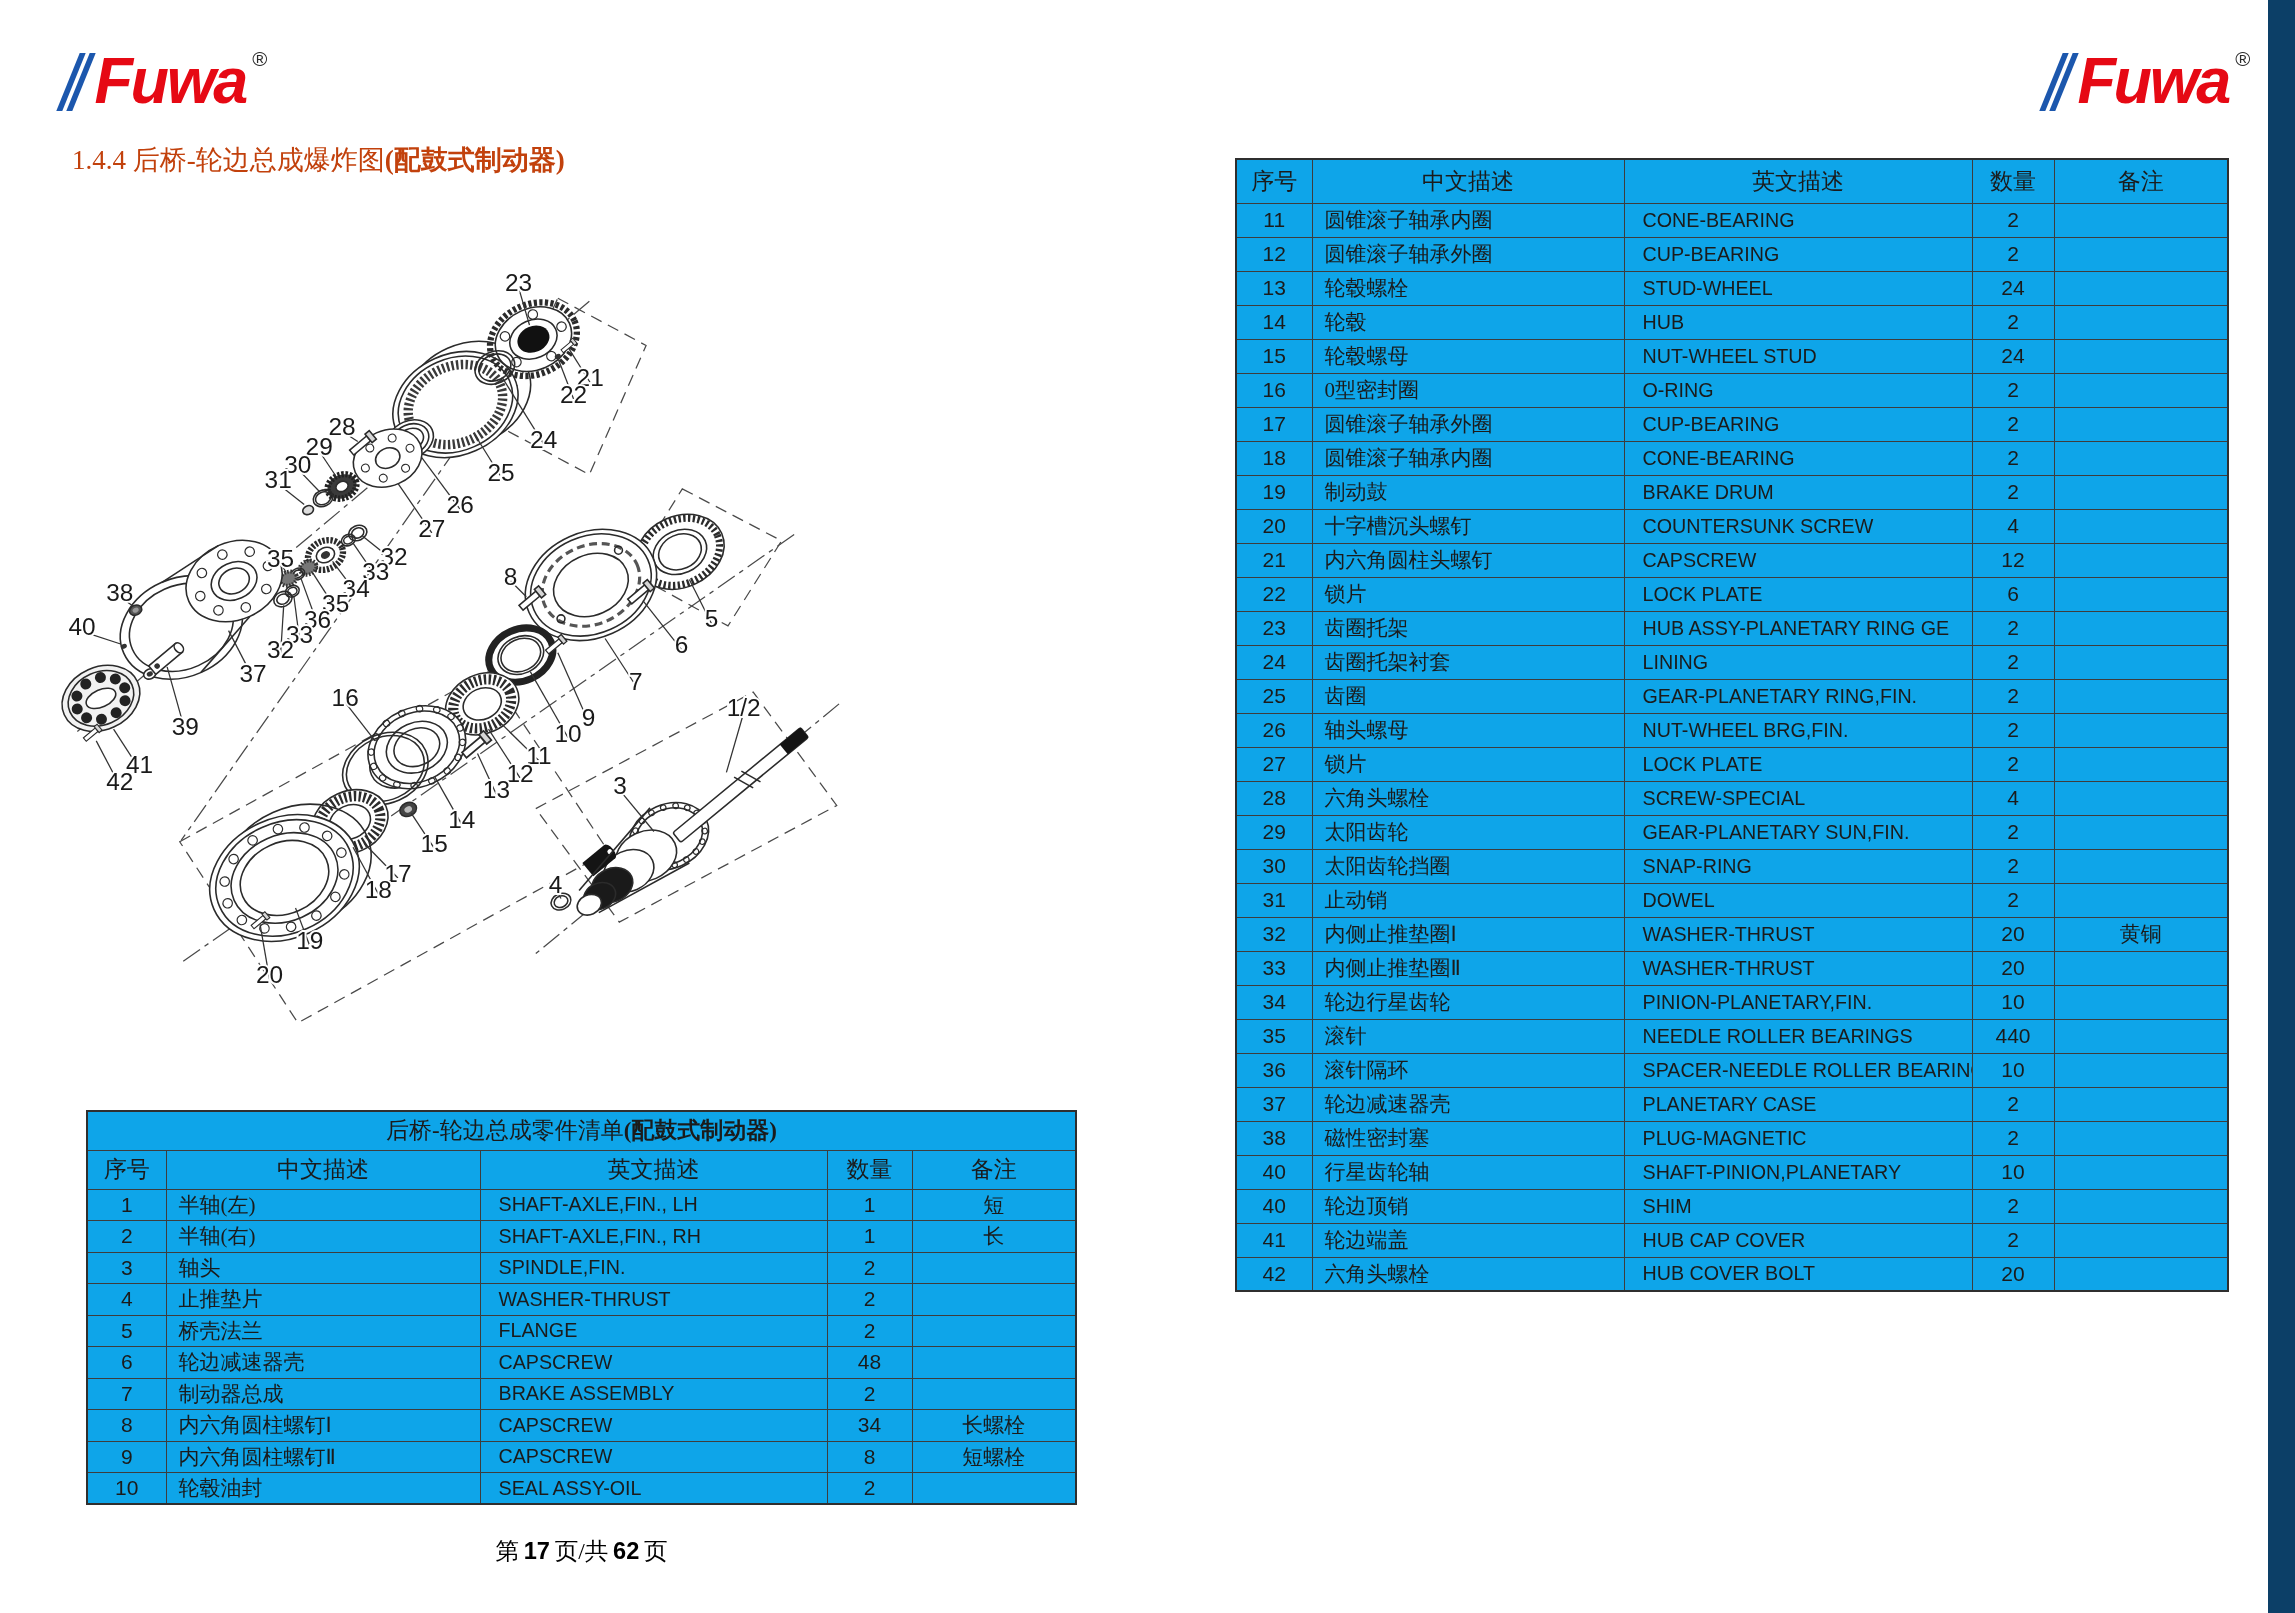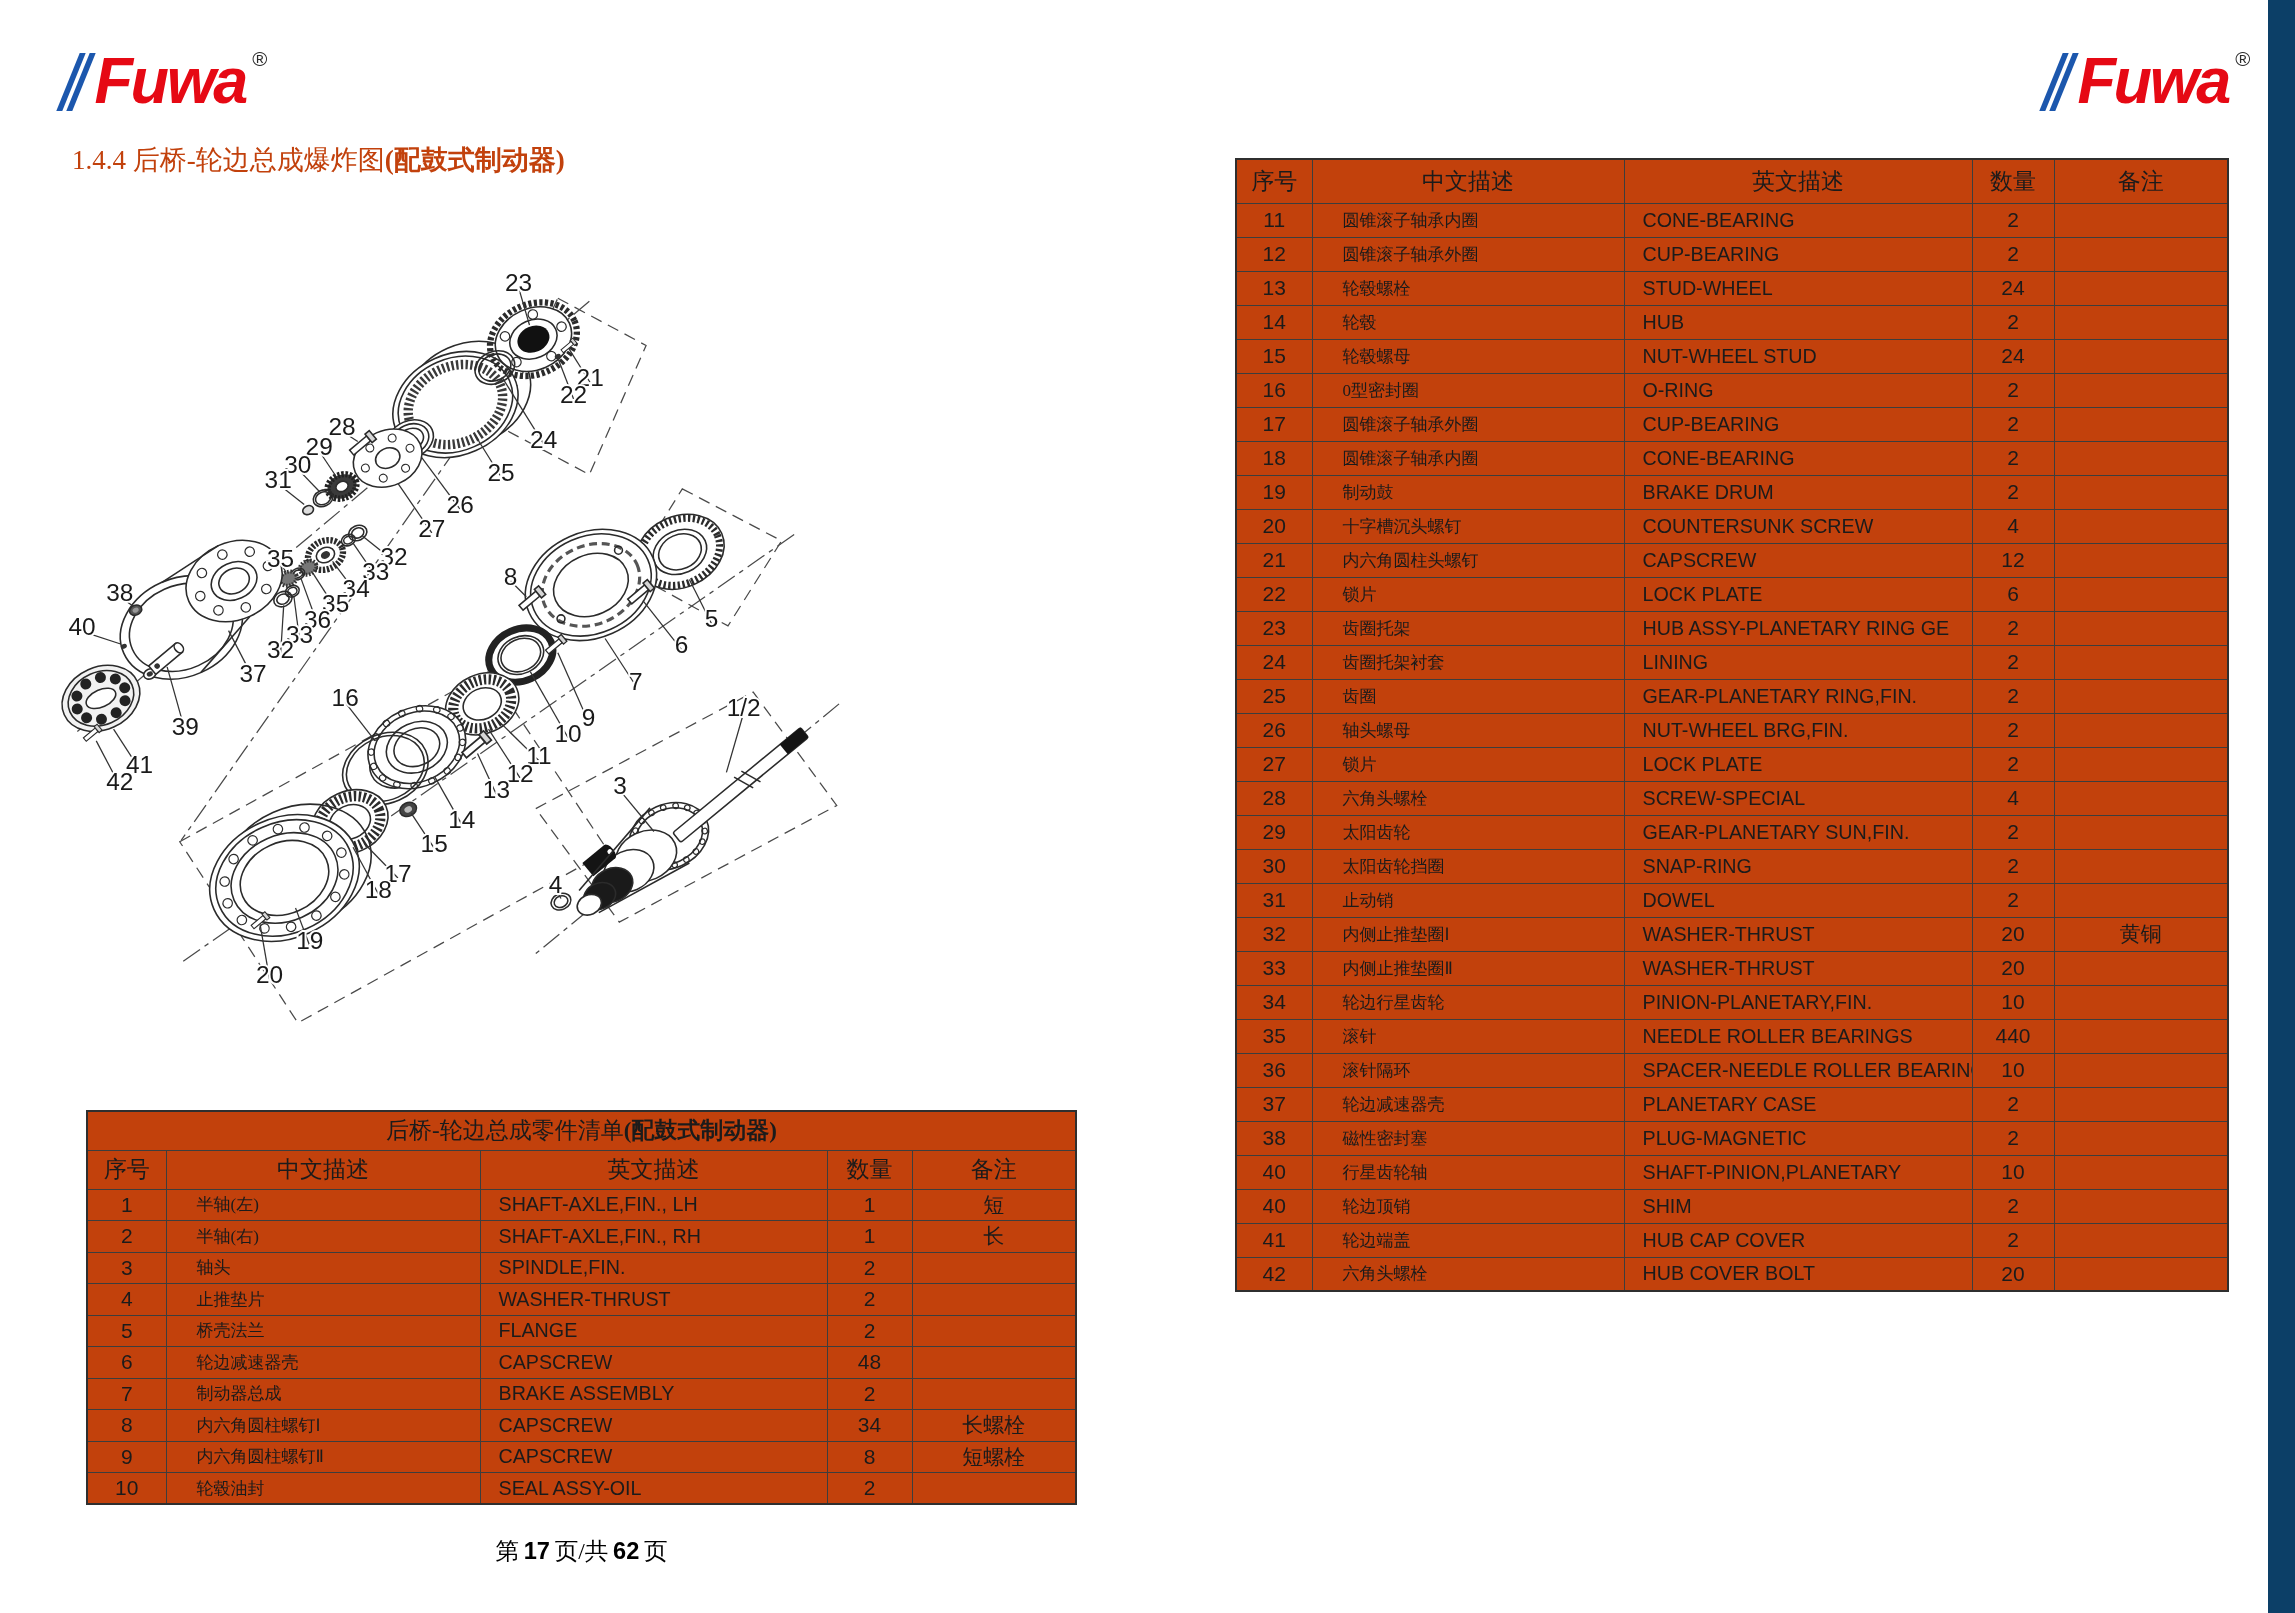--- a/index.html
+++ b/index.html
@@ -19,31 +19,31 @@
   .fuwa .word{font-style:italic;font-weight:bold;font-size:63px;line-height:66px;
               letter-spacing:-2.4px;transform:scaleY(1.04);}
   .fuwa .reg{font-size:20.5px;line-height:20.5px;margin-left:6.3px;margin-top:1.6px;color:#2b2b2b;}
 
   
   .section-title{position:absolute;left:72px;top:142px;font-size:27px;
                  font-family:"Liberation Serif",serif;color:#c2410c;white-space:nowrap;}
   .section-title .bold-part{font-weight:bold;}
 
   
-  table.parts-table{border-collapse:collapse;table-layout:fixed;background:#c2410c;
+  table.parts-table{border-collapse:collapse;table-layout:fixed;background:#0ea5e9;
                     border:2.4px solid #2f2f2f;}
   .parts-table td,.parts-table th{border:1.6px solid #3d3d3d;padding:0 4.7px;overflow:hidden;
                     white-space:nowrap;vertical-align:middle;}
   .parts-table .title-cell{font-size:23px;text-align:center;font-family:"Liberation Serif",serif;
                     font-weight:normal;margin-top:27px;}
   .parts-table .title-cell .bold-part{font-weight:bold;}
   .parts-table th{font-size:23px;font-weight:normal;font-family:"Liberation Serif",serif;
                     text-align:center;}
   .parts-table td.c-seq{text-align:center;font-size:21px;}
-  .parts-table td.c-cn{font-family:"Liberation Serif",serif;font-size:17px;padding-left:30px;text-align:left;}
+  .parts-table td.c-cn{font-family:"Liberation Serif",serif;font-size:21px;padding-left:12px;text-align:left;}
   .parts-table td.c-en{font-size:19.7px;padding-left:18px;text-align:left;}
   .parts-table td.c-qty{text-align:center;font-size:21px;}
   .parts-table td.c-note{text-align:center;font-family:"Liberation Serif",serif;font-size:21px;}
   #table-left{position:absolute;left:86px;top:1110px;width:988px;}
   #table-left tr.data-row{height:31.5px;}
   #table-left tr.head-row{height:39px;}
   #table-left tr.title-row{height:39px;}
   #table-right{position:absolute;left:87px;top:158px;width:993px;}
   #table-right tr.data-row{height:34px;}
   #table-right tr.head-row{height:44px;}

